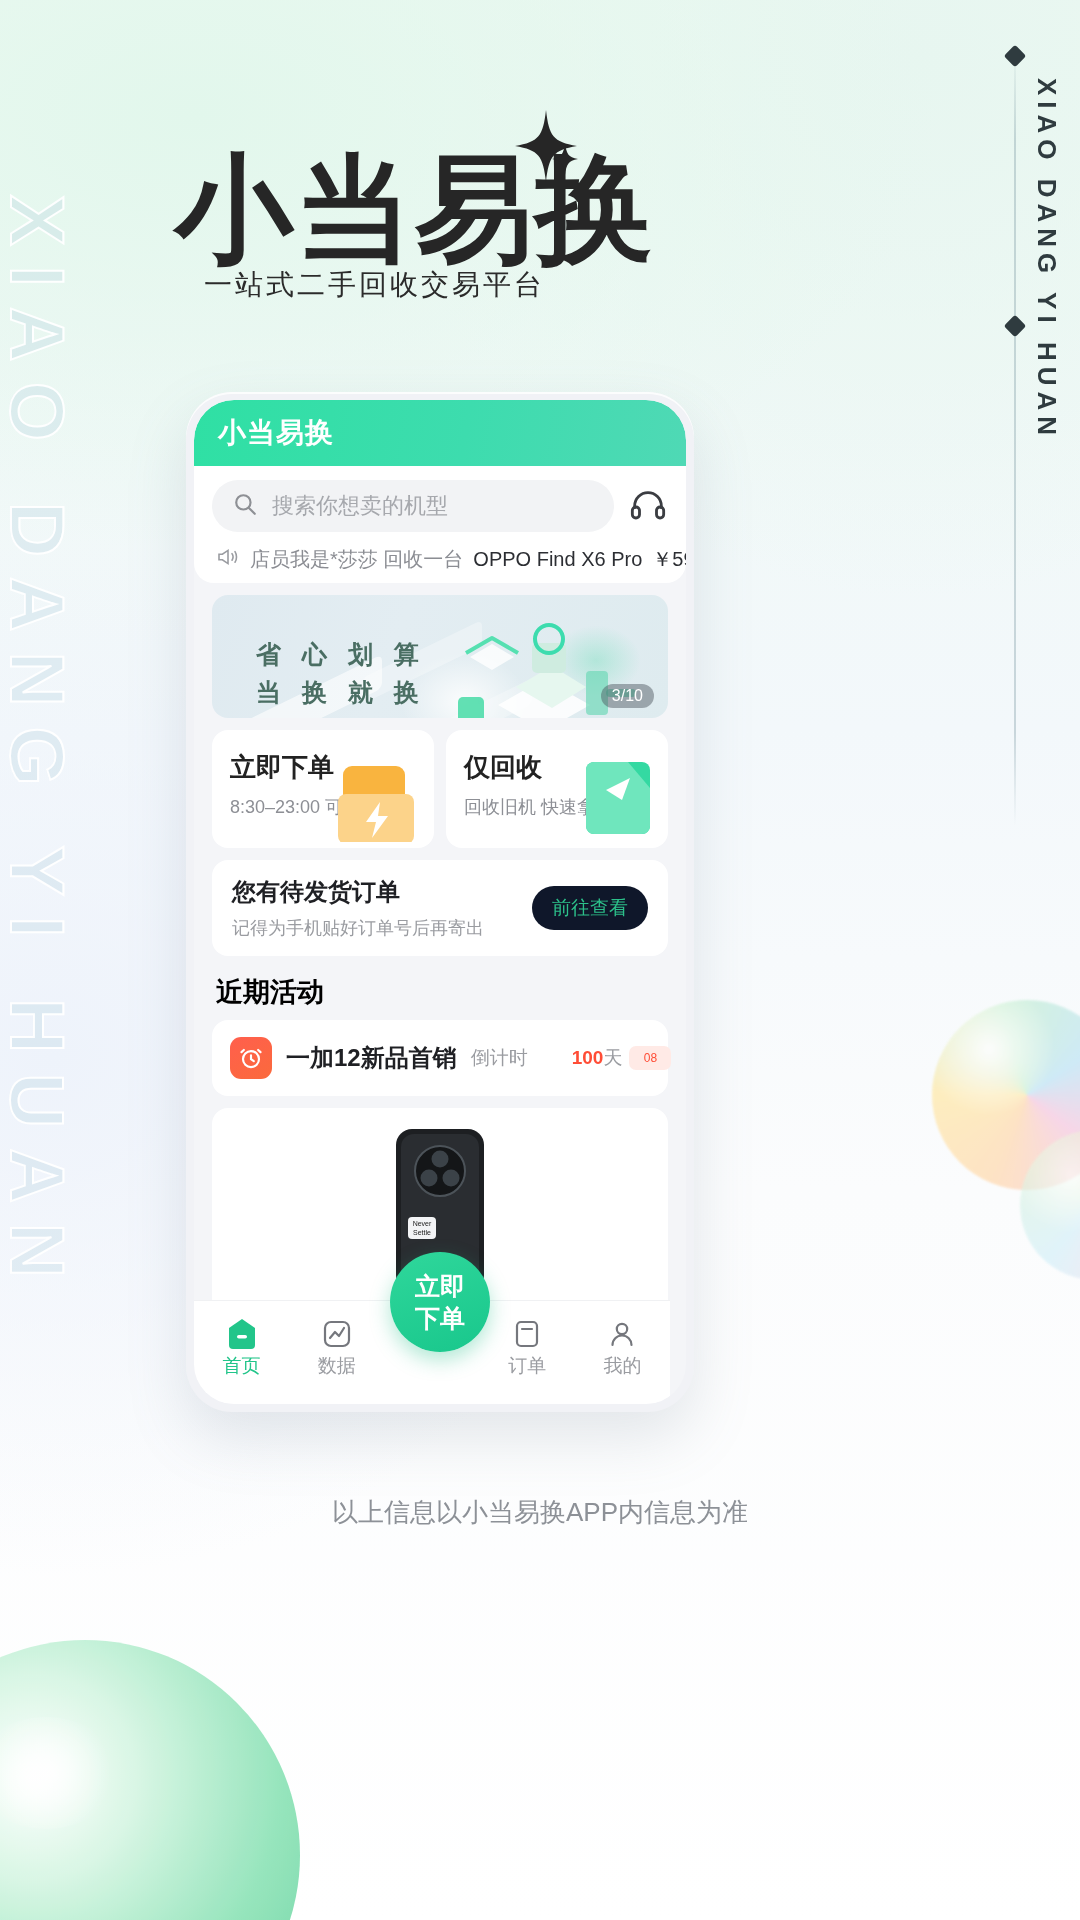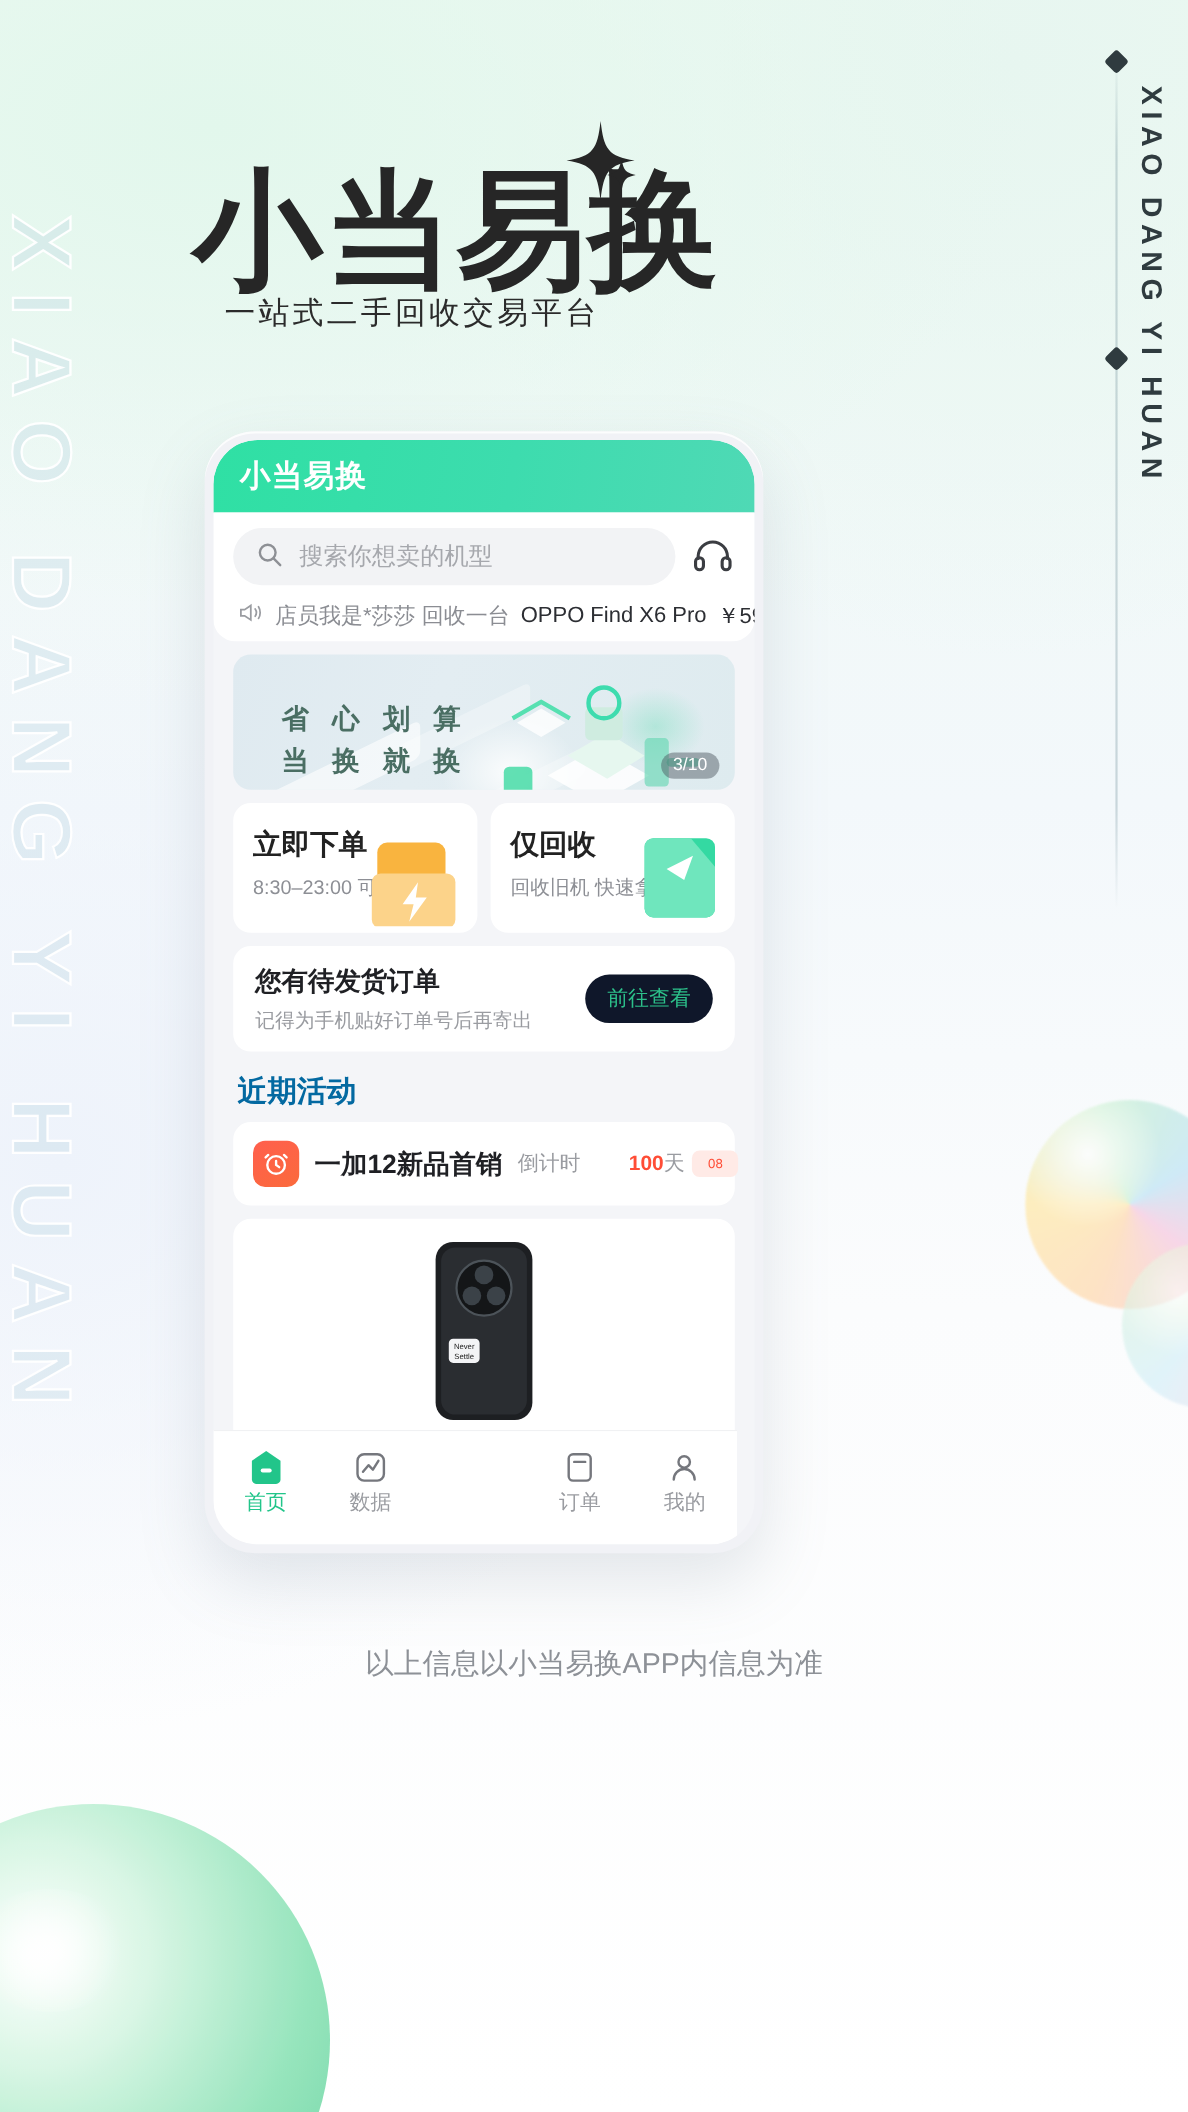--- a/index.html
+++ b/index.html
@@ -231,21 +231,21 @@
     height:96px; padding:16px 20px;
     display:flex; align-items:center; justify-content:space-between;
   }
   .ordercard h4{ font-size:24px; color:#1f2024; font-weight:700; }
   .ordercard p{ font-size:18px; color:#9a9ca1; margin-top:8px; }
   .go-btn{
     background:#0f172a; color:#2cc08a; font-size:19px;
     border-radius:22px; padding:9px 20px; white-space:nowrap;
   }
 
-  .sec-title{ margin:18px 0 10px 4px; font-size:27px; font-weight:700; color:#0369a1; }
+  .sec-title{ margin:18px 0 10px 4px; font-size:27px; font-weight:700; color:#000000; }
 
   .actrow{
     background:#fff; border-radius:16px; height:76px;
     display:flex; align-items:center; padding:0 18px; gap:14px;
   }
   .clock{
     width:42px;height:42px;border-radius:11px;
     background:linear-gradient(150deg,#ff5f4d 0%,#fb6a3c 100%);
     display:flex;align-items:center;justify-content:center;flex:0 0 auto;
   }
@@ -503,17 +503,21 @@
       <div class="ico">
         <svg width="30" height="30" viewBox="0 0 30 30" fill="none" stroke="#75777d" stroke-width="2.2">
               <circle cx="15" cy="10" r="5.2"></circle>
               <path d="M5.5 26 a9.5 9.5 0 0 1 19 0" stroke-linecap="round"></path>
             </svg>
       </div>
       <div>我的</div>
     </div>
   </div>
 
+  <div class="fab">
+    <span>立即</span>
+    <span>下单</span>
+  </div>
 
  </div>
 </div>
 
 <div class="footnote">以上信息以小当易换APP内信息为准</div>
 
 </body></html>

